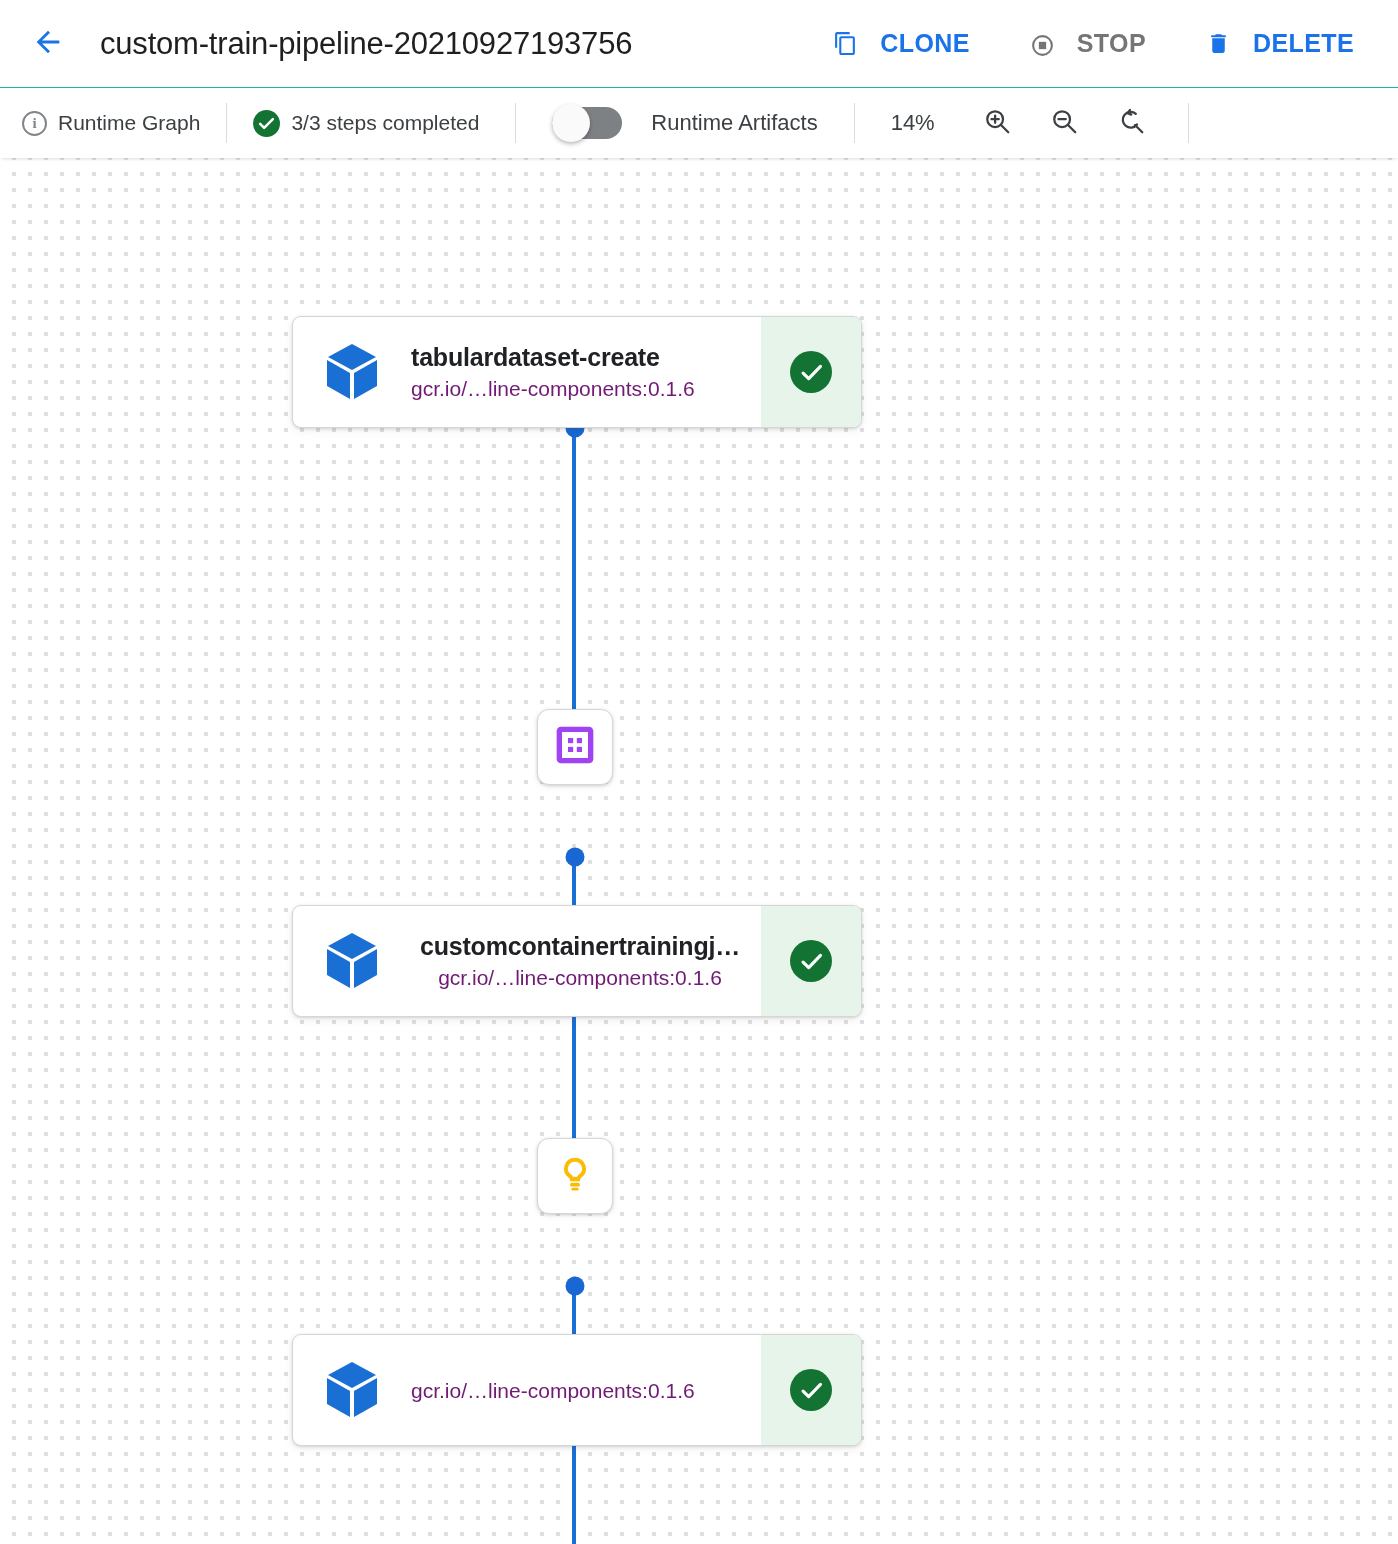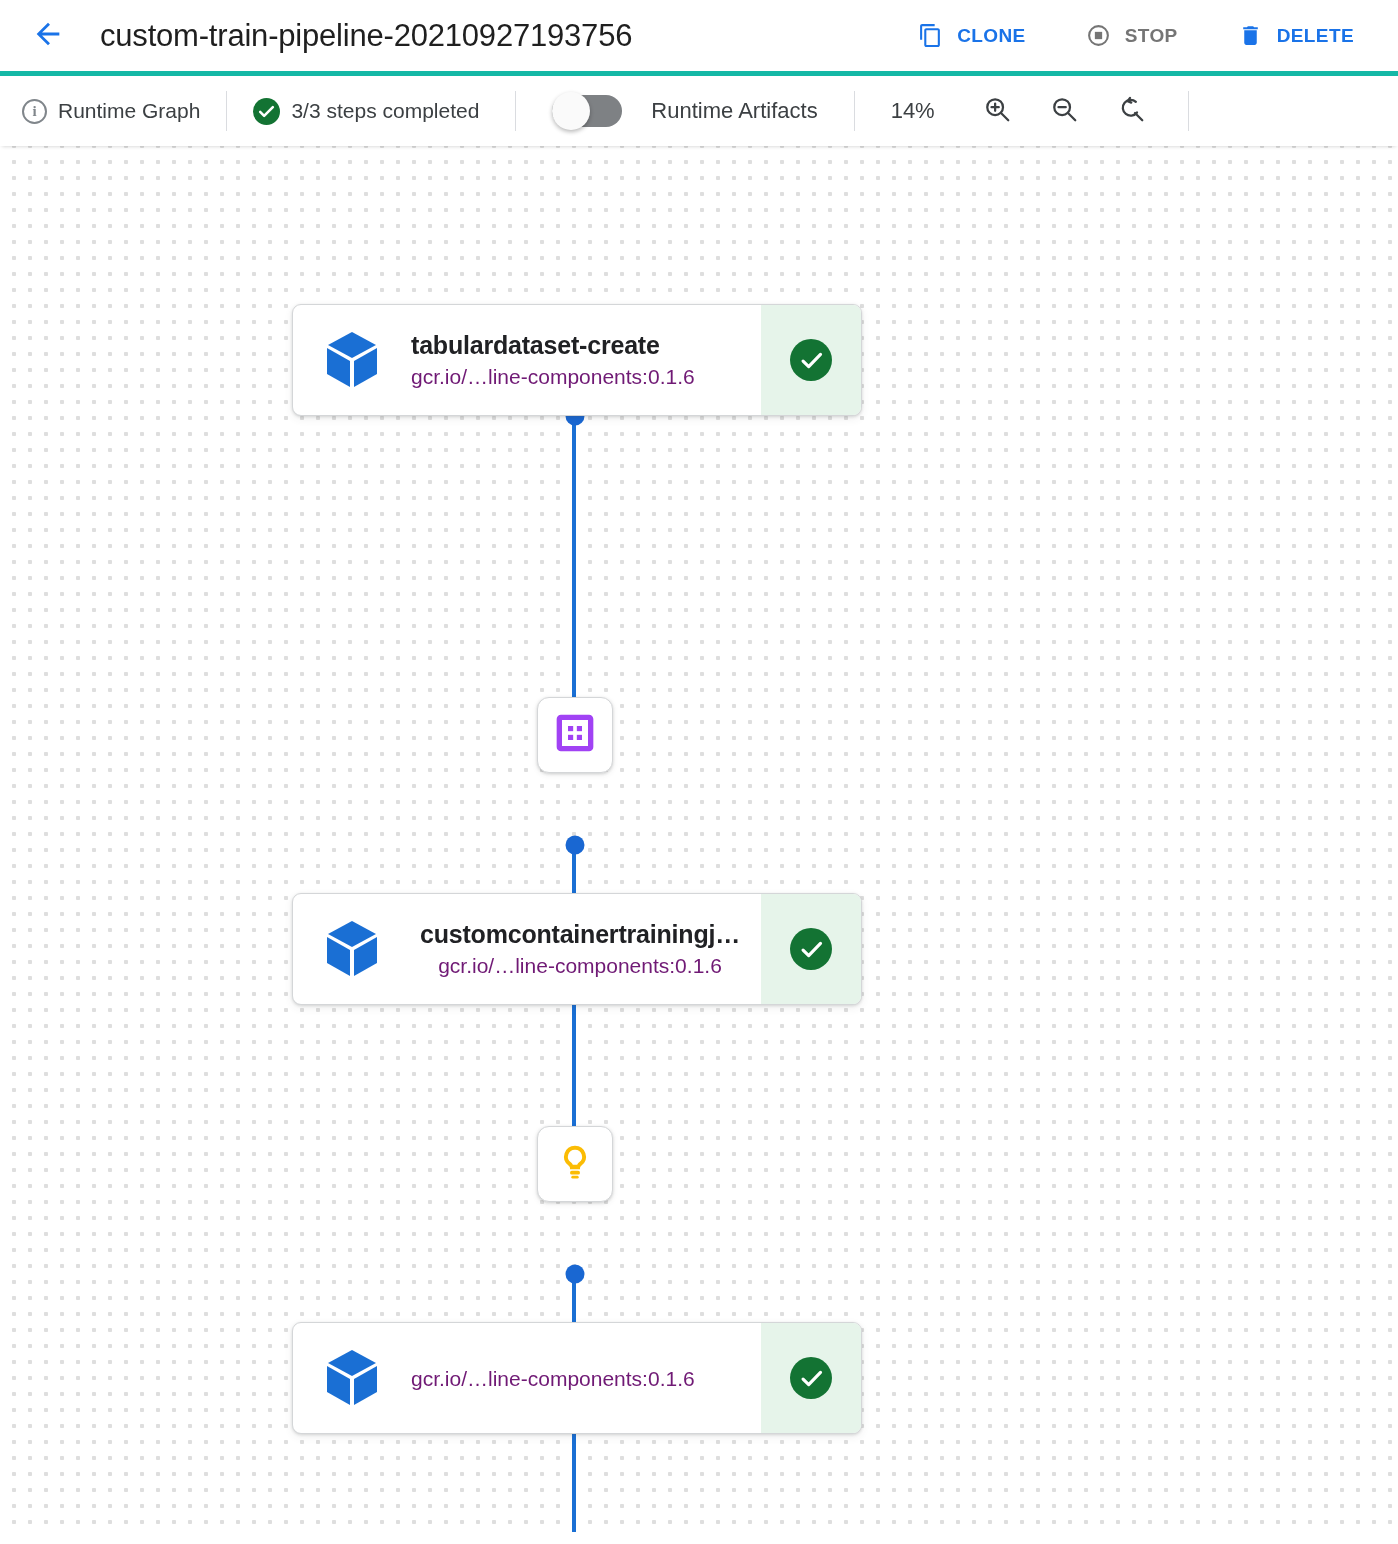--- a/index.html
+++ b/index.html
@@ -6,25 +6,25 @@
   html, body {
     width: 1398px; height: 1544px;
     font-family: "Liberation Sans", sans-serif;
     background: #ffffff;
     overflow: hidden;
   }
 
   
   .titlebar {
     position: relative;
-    height: 76px;
+    height: 88px;
     display: flex;
     align-items: center;
     background: #ffffff;
-    border-bottom: 5px solid #14b8a6;
+    border-bottom: 1px solid #14b8a6;
     padding: 0 26px 0 24px;
   }
   .back-btn {
     width: 48px; height: 48px;
     display: flex; align-items: center; justify-content: center;
     cursor: pointer; flex: 0 0 auto;
   }
   .page-title {
     font-size: 31px;
     color: #1f1f1f;
@@ -34,30 +34,30 @@
     flex: 0 0 auto;
   }
   .title-actions {
     margin-left: auto;
     display: flex;
     align-items: center;
     gap: 0px;
   }
   .tbtn {
     display: flex; align-items: center;
-    gap: 14px;
-    font-size: 19px;
+    gap: 22px;
+    font-size: 25px;
     font-weight: bold;
     letter-spacing: 0.4px;
     color: #1a73e8;
     cursor: pointer;
     padding: 10px 18px;
     white-space: nowrap;
   }
-  .tbtn.disabled { color: #757575; cursor: default; }
+  .tbtn.disabled { color: #757575; cursor: default; align-items: flex-end; }
   .tbtn .ico { display: flex; align-items: center; }
   .tbtn-sep { width: 24px; }
 
   
   .toolbar {
     position: relative;
     height: 70px;
     display: flex;
     align-items: center;
     background: #ffffff;

